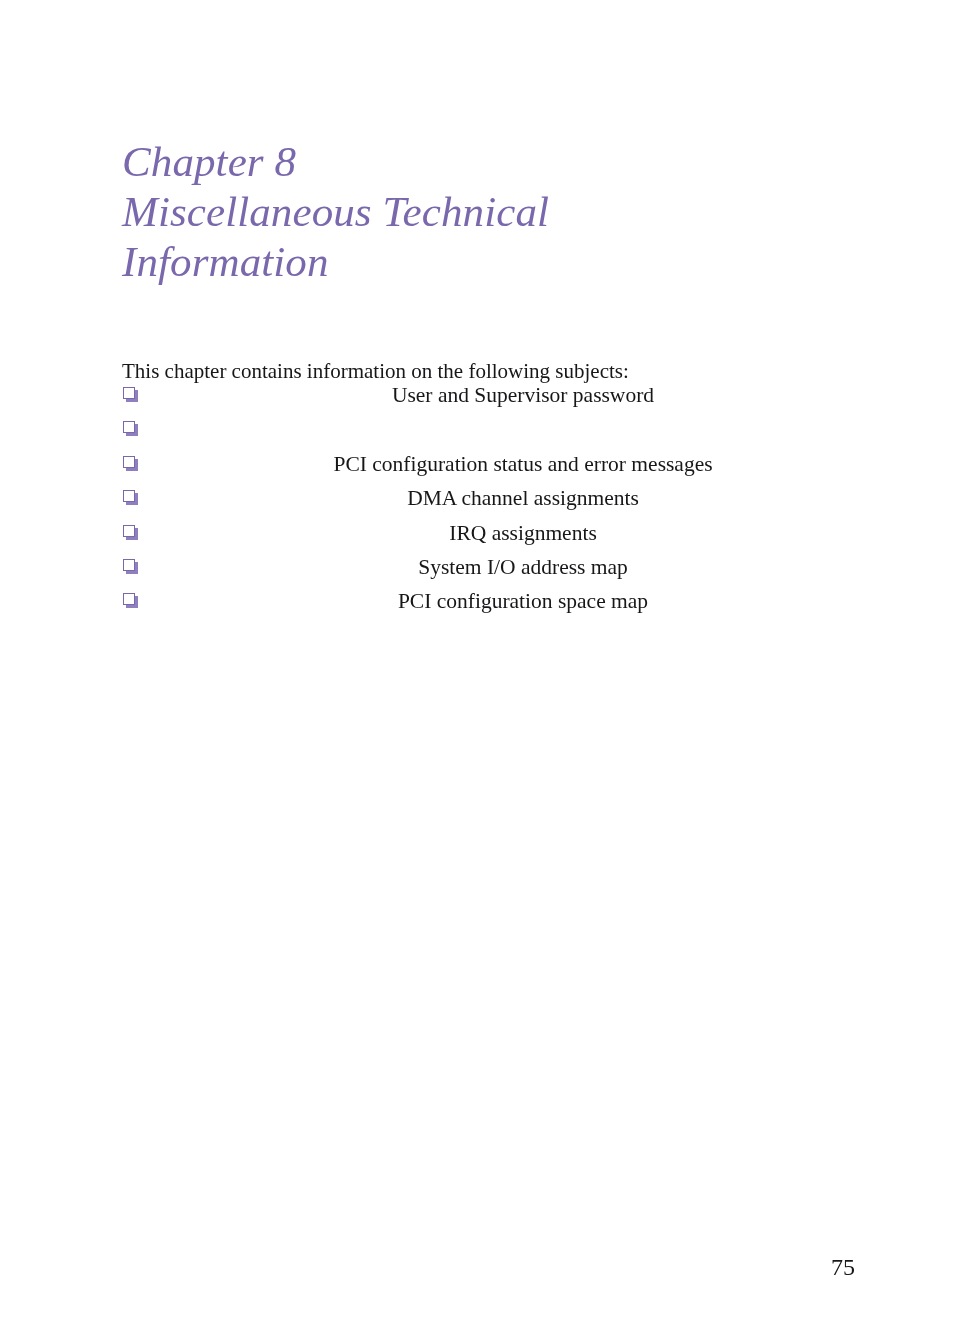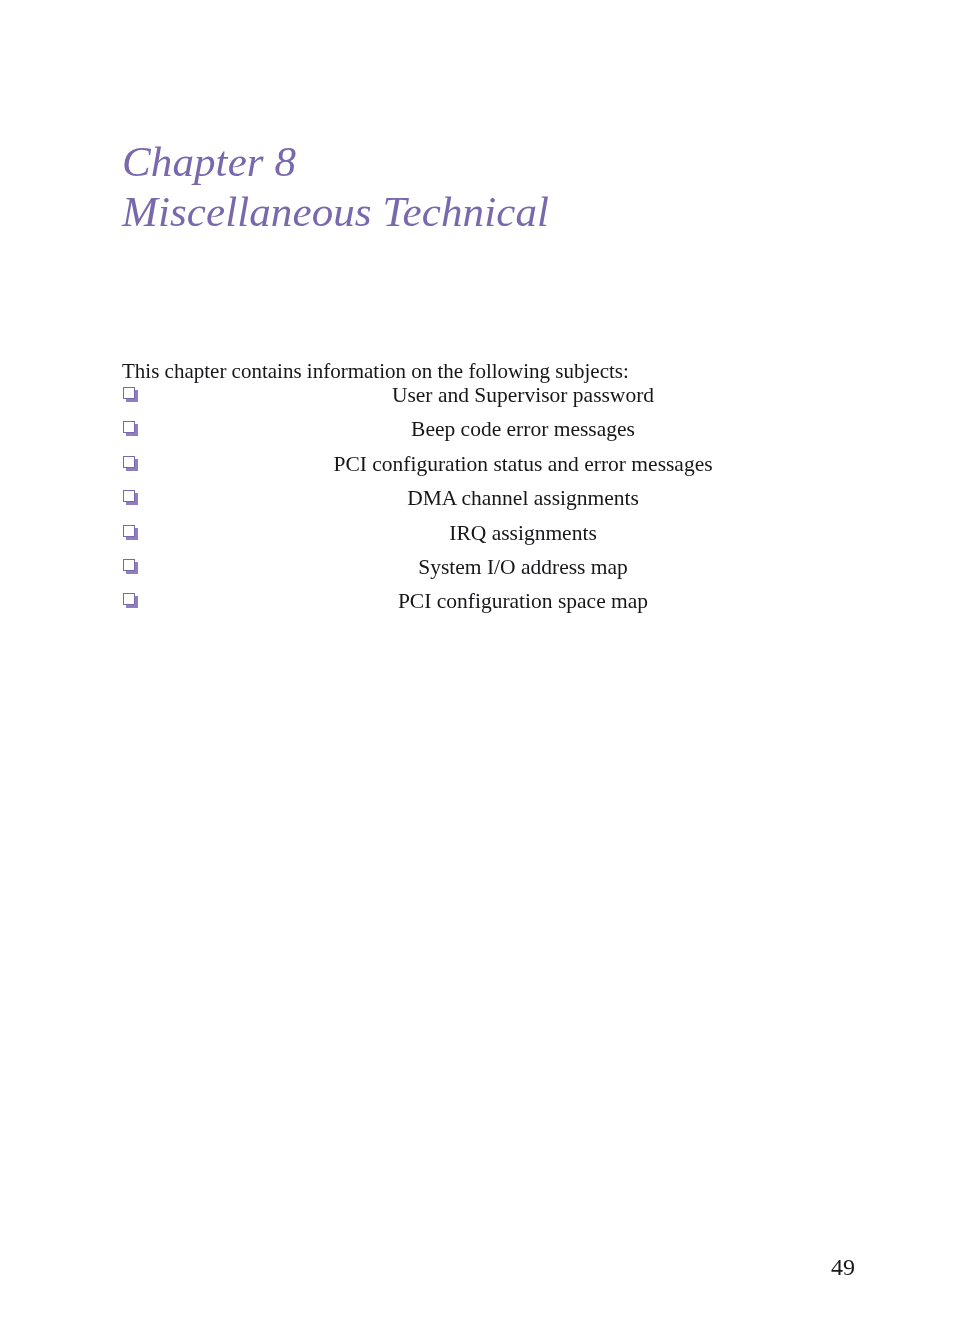--- a/index.html
+++ b/index.html
@@ -122,40 +122,40 @@
   }
 </style>
 </head>
 <body>
 
 <div class="page">
 
   <h1 class="chapter-title">
     <span class="title-line">Chapter 8</span>
     <span class="title-line">Miscellaneous Technical</span>
+    <span class="title-line">Information</span>
   </h1>
 
   <p class="intro-text">This chapter contains information on the following subjects:</p>
 
   <ul class="subject-list">
 
     <li class="list-item">
       <span class="bullet-marker">
         <span class="shadow-square"></span>
           <span class="face-square"></span>
       </span>
       <span class="item-label">User and Supervisor password</span>
     </li>
 
     <li class="list-item">
       <span class="bullet-marker">
         <span class="shadow-square"></span>
           <span class="face-square"></span>
       </span>
-      <span class="item-label">Beep code error messages</span>
     </li>
 
     <li class="list-item">
       <span class="bullet-marker">
         <span class="shadow-square"></span>
           <span class="face-square"></span>
       </span>
       <span class="item-label">PCI configuration status and error messages</span>
     </li>
 
@@ -187,15 +187,15 @@
     <li class="list-item">
       <span class="bullet-marker">
         <span class="shadow-square"></span>
           <span class="face-square"></span>
       </span>
       <span class="item-label">PCI configuration space map</span>
     </li>
 
   </ul>
 
-  <div class="page-number">49</div>
+  <div class="page-number">75</div>
 
 </div>
 
 </body></html>

